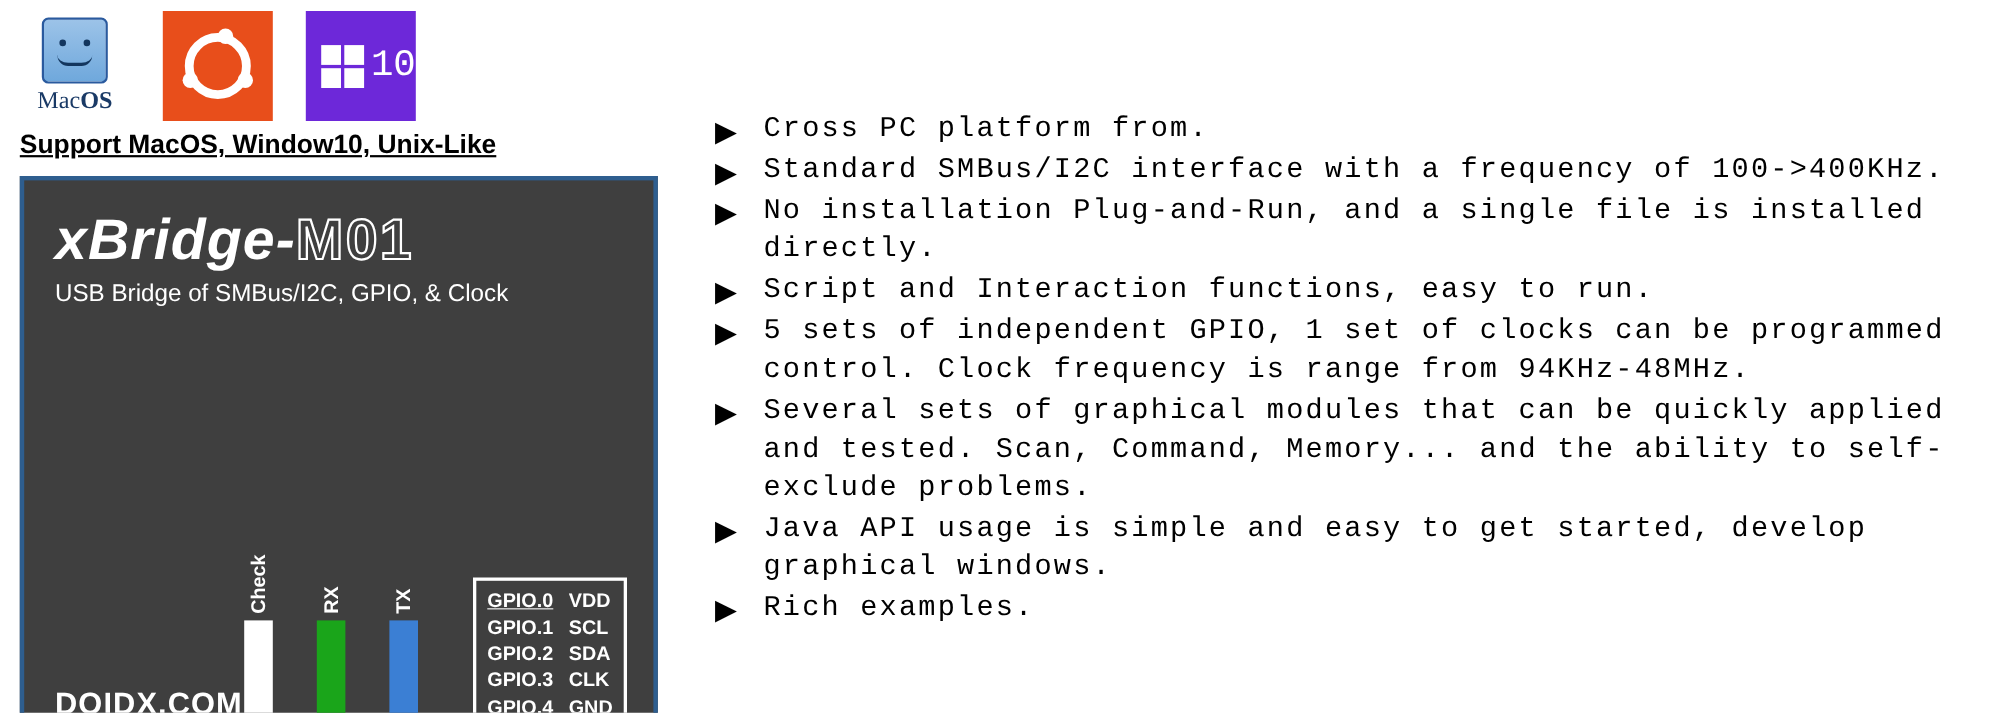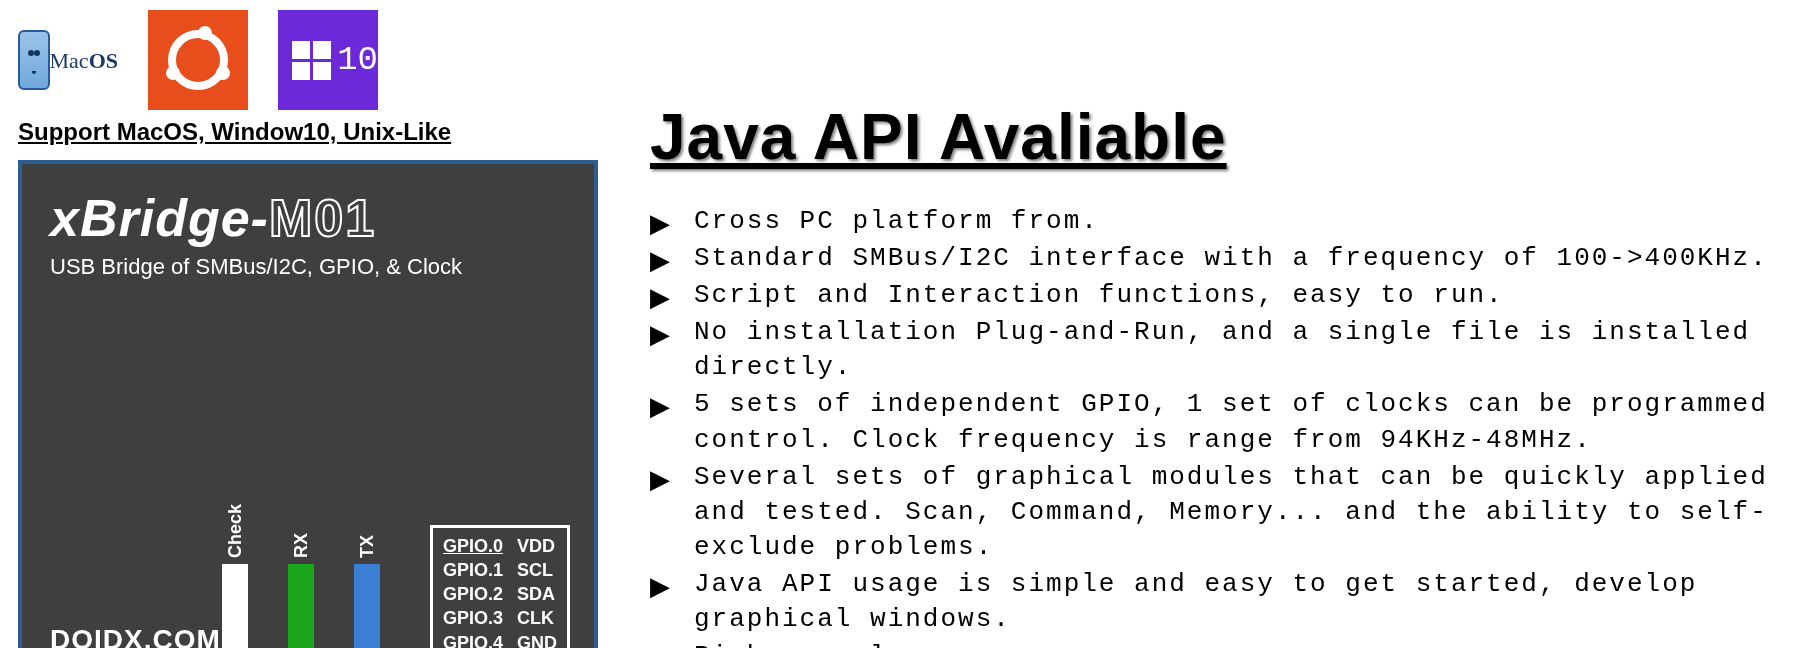--- a/index.html
+++ b/index.html
@@ -24,21 +24,21 @@
     margin-bottom: 8px;
   }
   .os-badge {
     width: 100px;
     height: 100px;
     display:flex;
     align-items:center;
     justify-content:center;
     position:relative;
   }
-  .macos-badge { flex-direction:row; }
+  .macos-badge { flex-direction:column; }
   .macos-face {
     width:60px;height:60px;background:linear-gradient(#9cc3e8,#6fa8dc);
     border:2px solid #2a5a9e;border-radius:6px;position:relative;
   }
   .macos-face::before{content:"";position:absolute;left:14px;top:18px;width:6px;height:6px;background:#13365e;border-radius:50%;}
   .macos-face::after{content:"";position:absolute;right:14px;top:18px;width:6px;height:6px;background:#13365e;border-radius:50%;}
   .macos-smile{position:absolute;left:12px;right:12px;bottom:14px;height:10px;border-bottom:3px solid #13365e;border-radius:0 0 20px 20px;}
   .macos-text{font-family:Georgia,serif;font-size:22px;color:#1a3a66;margin-top:2px;}
   .macos-text .os{font-weight:bold;}
   .ubuntu-badge{background:#e84e1b;}
@@ -232,24 +232,23 @@
         </div>
       <div class="pin-row">
           <span class="g">GPIO.4</span>
           <span>GND</span>
         </div>
     </div>
   </div>
 </div>
 
 <div class="right-col">
-  <div class="api-title">Java API Avaliable</div>
   <ul class="bullets">
     <li>Cross PC platform from.</li>
     <li>Standard SMBus/I2C interface with a frequency of 100-&gt;400KHz.</li>
+    <li>No installation Plug-and-Run, and a single file is installed directly.</li>
     <li>Script and Interaction functions, easy to run.</li>
-    <li>No installation Plug-and-Run, and a single file is installed directly.</li>
     <li>5 sets of independent GPIO, 1 set of clocks can be programmed control. Clock frequency is range from 94KHz-48MHz.</li>
     <li>Several sets of graphical modules that can be quickly applied and tested. Scan, Command, Memory... and the ability to self-exclude problems.</li>
     <li>Java API usage is simple and easy to get started, develop graphical windows.</li>
     <li>Rich examples.</li>
   </ul>
 </div>
 
 </body></html>

